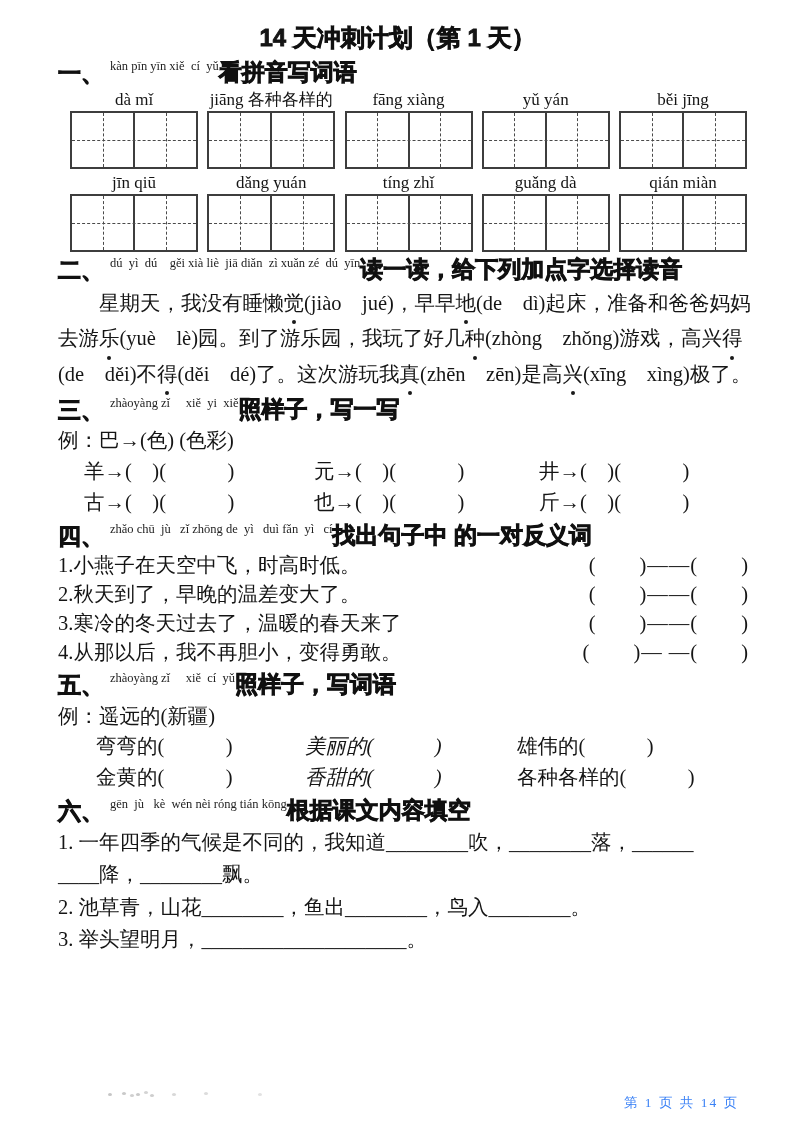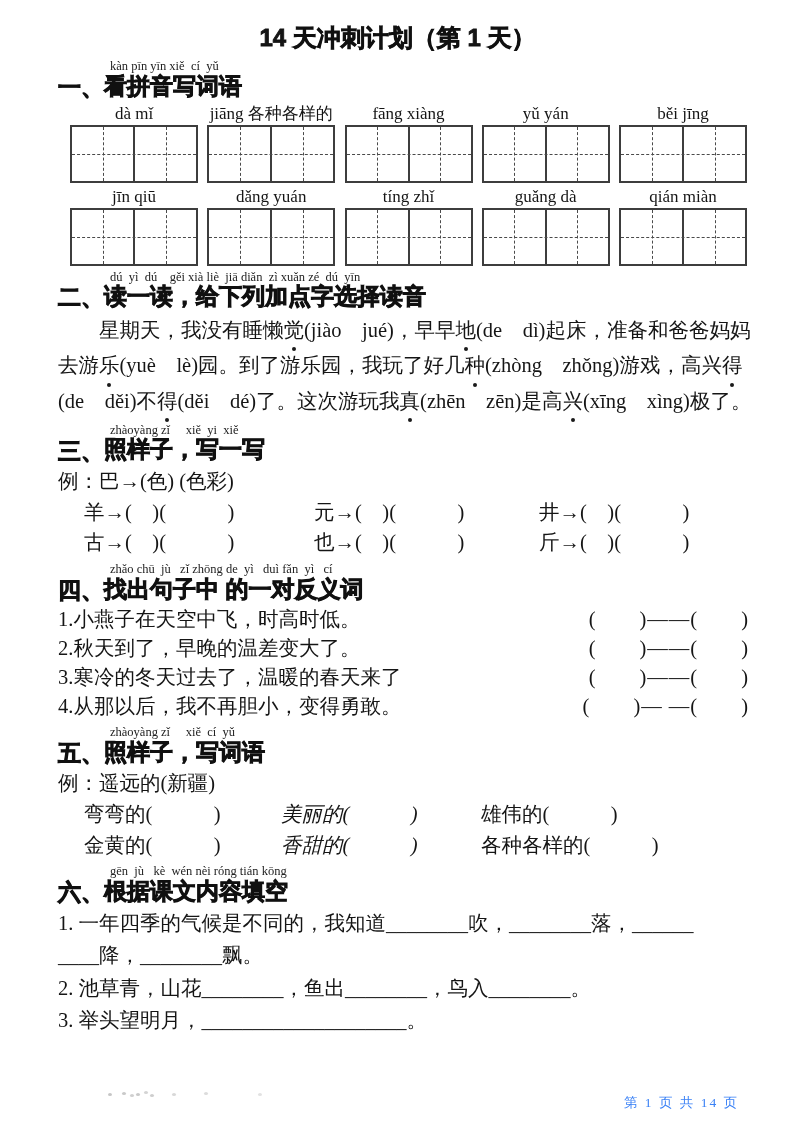--- a/index.html
+++ b/index.html
@@ -17,21 +17,21 @@
     font-family:"Liberation Sans","DejaVu Sans",sans-serif;font-weight:900;
     font-size:24px;text-align:center;margin:2px 0 6px -16px;
     -webkit-text-stroke:0.8px #101010;
   }
   .sec{margin-top:5px;}
   .sec-head{display:flex;align-items:flex-end;line-height:1.05;margin-bottom:3px;}
   .sec-num{
     font-family:"Liberation Sans","DejaVu Sans",sans-serif;font-weight:900;font-size:23px;
     -webkit-text-stroke:0.9px #101010;
   }
-  .head-stack{display:inline-flex;flex-direction:column;align-items:flex-start;}
+  .head-stack{display:inline-flex;flex-direction:row;align-items:flex-start;}
   .head-pinyin{font-size:12.5px;color:#222;white-space:pre;margin:0 0 1px 6px;line-height:1;}
   .head-title{
     font-family:"Liberation Sans","DejaVu Sans",sans-serif;font-weight:900;font-size:23px;
     -webkit-text-stroke:0.9px #101010;line-height:1.1;
   }
   
   .grid-row{display:flex;justify-content:space-between;margin:0 6px 2px 12px;}
   .pbox{width:128px;}
   .pin{font-size:17px;text-align:center;height:23px;line-height:23px;white-space:nowrap;}
   .box{height:54px;border:2px solid #3d3d3d;display:flex;position:relative;background:#fff;}
@@ -46,21 +46,21 @@
   
   .ex-line{font-size:20.5px;line-height:1.5;white-space:pre-wrap;}
   .tri-row{display:flex;font-size:20.5px;line-height:1.5;margin-left:26px;}
   .tri-cell{white-space:pre;}
   .tri-row .tri-cell:nth-child(1){width:230px;}
   .tri-row .tri-cell:nth-child(2){width:225px;}
   .s4-row{display:flex;justify-content:space-between;font-size:20.5px;line-height:1.42;}
   .s4-text{white-space:pre;}
   .s4-ans{white-space:pre;margin-right:4px;letter-spacing:1px;}
   .s5-row{display:flex;font-size:20.5px;line-height:1.5;margin-left:26px;}
-  .s5-row .s5-cell{white-space:pre;}
+  .s5-row .s5-cell{white-space:pre;margin-left:12px;}
   .s5-row .s5-cell:nth-child(1){width:197px;}
   .s5-row .s5-cell:nth-child(2){width:200px;font-style:italic;}
   .s6-item{font-size:20.5px;line-height:1.58;white-space:pre-wrap;}
   .footer{
     position:absolute;right:54px;bottom:10px;font-size:13.5px;letter-spacing:2px;color:#3b82f6;
   }
   .faint{position:absolute;left:108px;bottom:22px;width:220px;height:10px;}
   .faint::before{
     content:"";position:absolute;left:0;top:3px;width:4px;height:3px;background:#c6c6c6;border-radius:50%;
     box-shadow:14px -1px #c9c9c9,22px 1px #d0d0d0,28px 0 #c9c9c9,36px -2px #d4d4d4,42px 1px #cecece,

